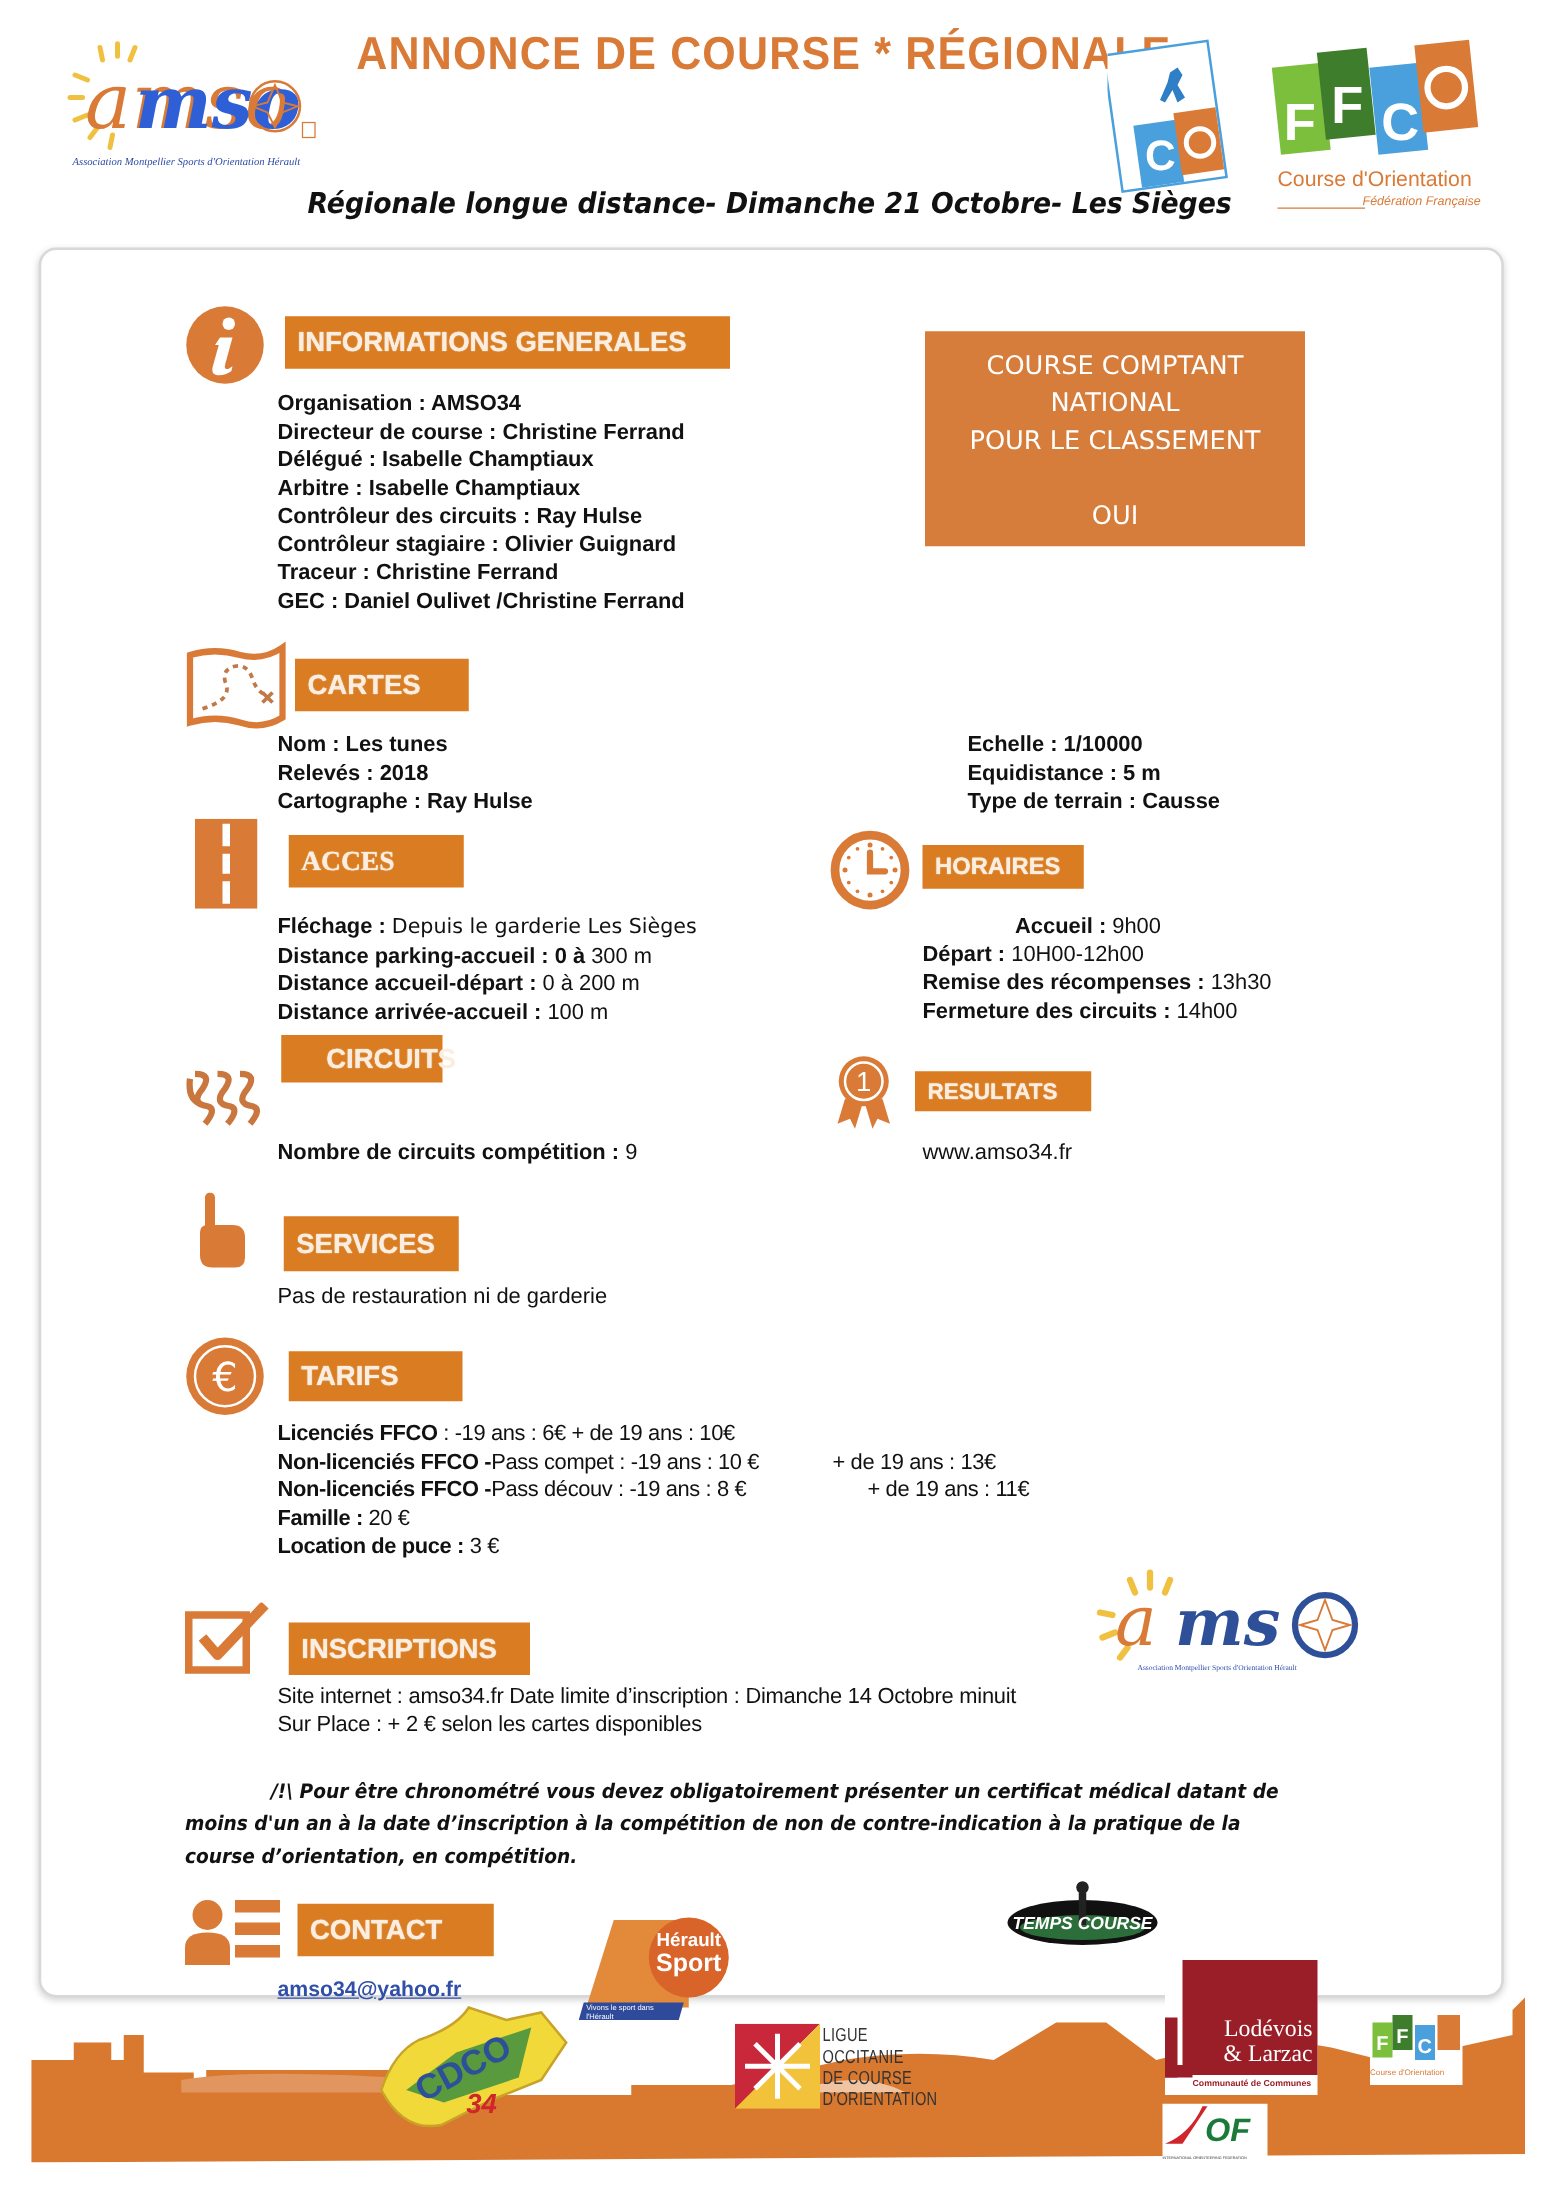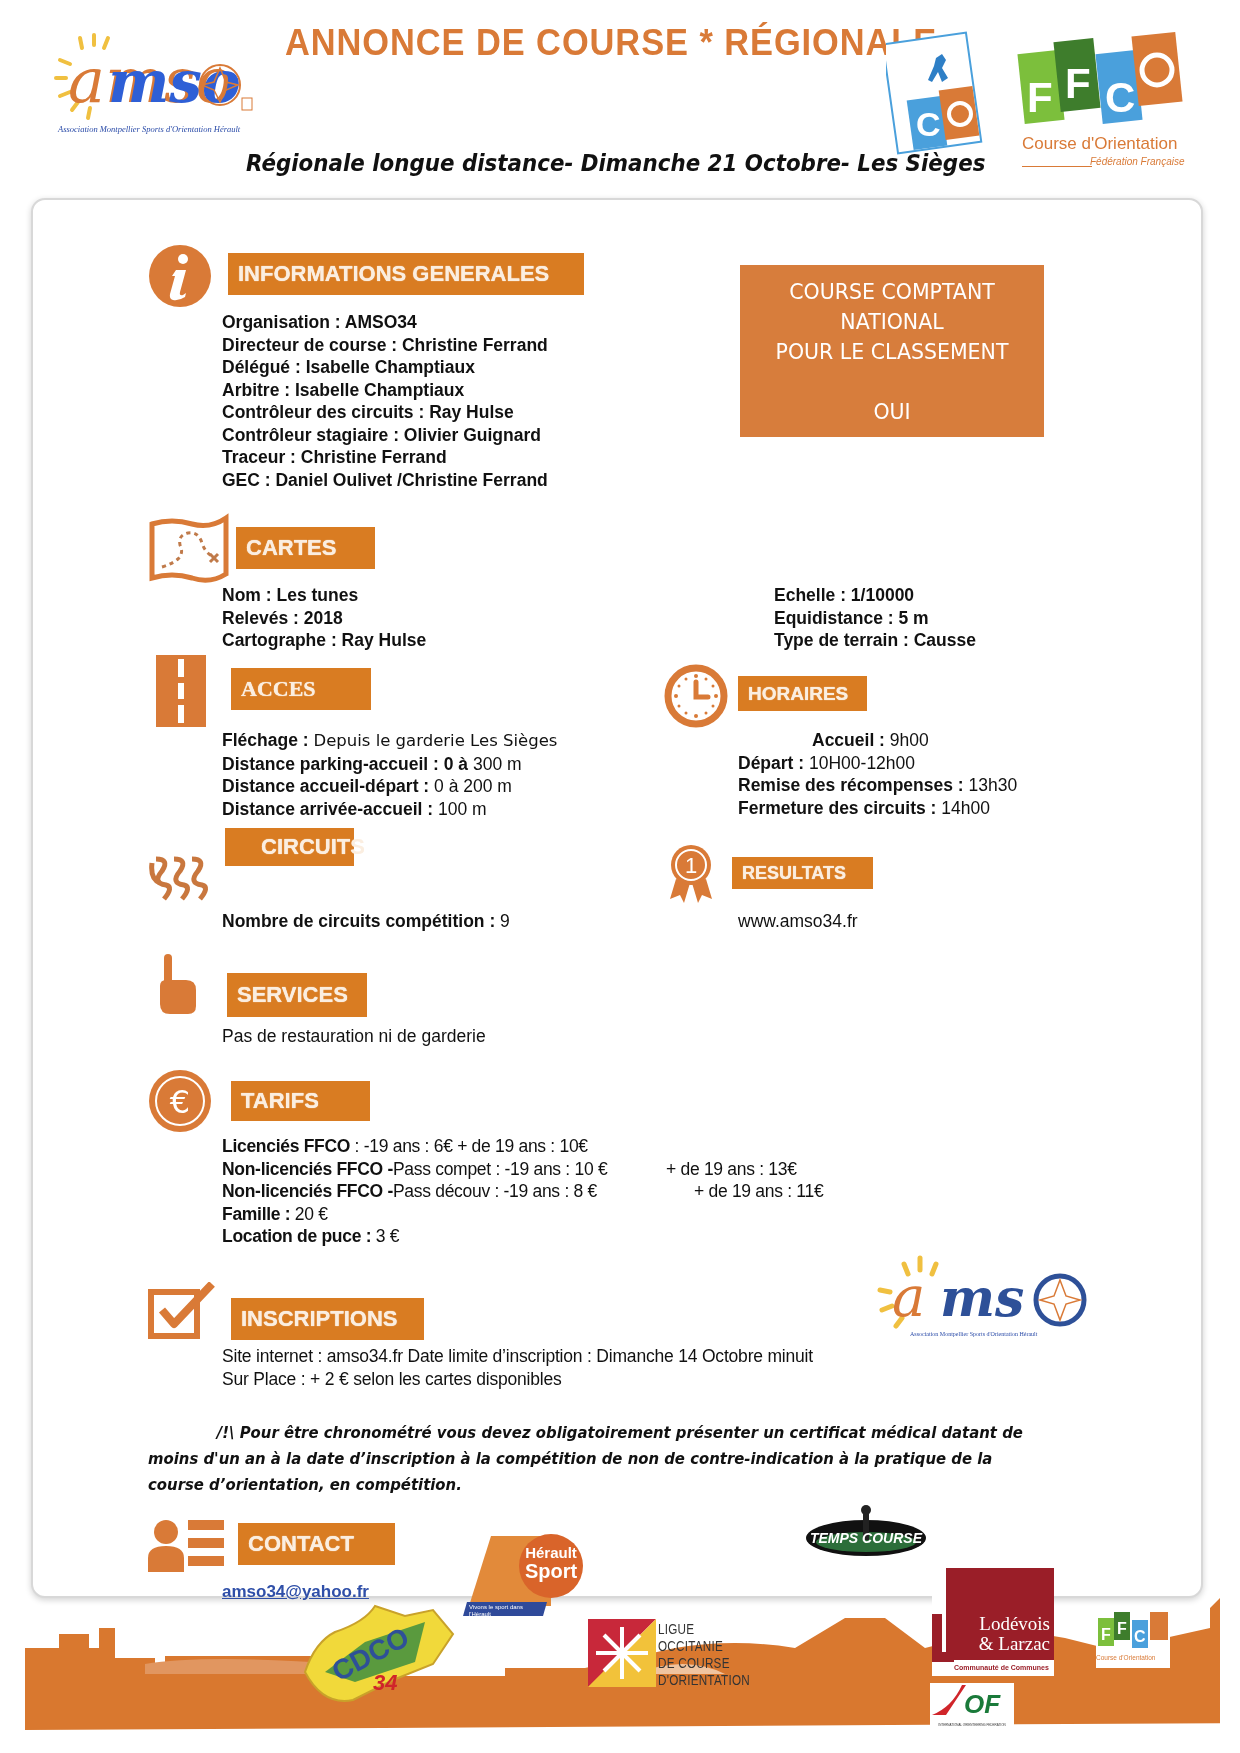--- a/index.html
+++ b/index.html
@@ -367,21 +367,21 @@
 <div class="abs" style="left:932px;top:1568px;width:122px;height:108px;background:#fff;">
   <div class="abs" style="left:14px;top:0;width:108px;height:92px;background:#9a1e28;"></div>
   <div class="abs" style="left:0;top:46px;width:22px;height:48px;border-left:10px solid #9a1e28;border-bottom:10px solid #9a1e28;"></div>
   <div class="abs" style="left:34px;top:46px;color:#fff;font-family:'Liberation Serif',serif;font-size:19px;line-height:20px;text-align:right;width:84px;">
     <div>Lodévois</div>
     <div>&amp; Larzac</div>
   </div>
   <div class="abs" style="left:22px;top:96px;font-size:7px;font-weight:bold;color:#9a1e28;white-space:nowrap;">Communauté de Communes</div>
 </div>
 
-<div class="abs" style="left:930px;top:1683px;width:84px;height:44px;background:#fff;text-align:center;">
+<div class="abs" style="left:930px;top:1683px;width:84px;height:44px;background:#fff;">
   <svg width="84" height="36" viewBox="0 0 84 36">
       <path d="M2 32 q20 -8 30 -30 l4 0 l-20 30 z" fill="#d0252a"></path>
       <text x="34" y="30" font-family="Liberation Sans, sans-serif" font-weight="bold" font-style="italic" font-size="26" fill="#1a7a3a">OF</text>
     </svg>
   <div style="font-size:3px;color:#333;white-space:nowrap;">INTERNATIONAL ORIENTEERING FEDERATION</div>
 </div>
 
 <div class="abs" style="left:1096px;top:1608px;width:74px;height:60px;background:#fff;">
   <svg width="74" height="42" viewBox="0 0 74 42">
       <rect x="2" y="10" width="16" height="28" fill="#7cbf3c"></rect>

